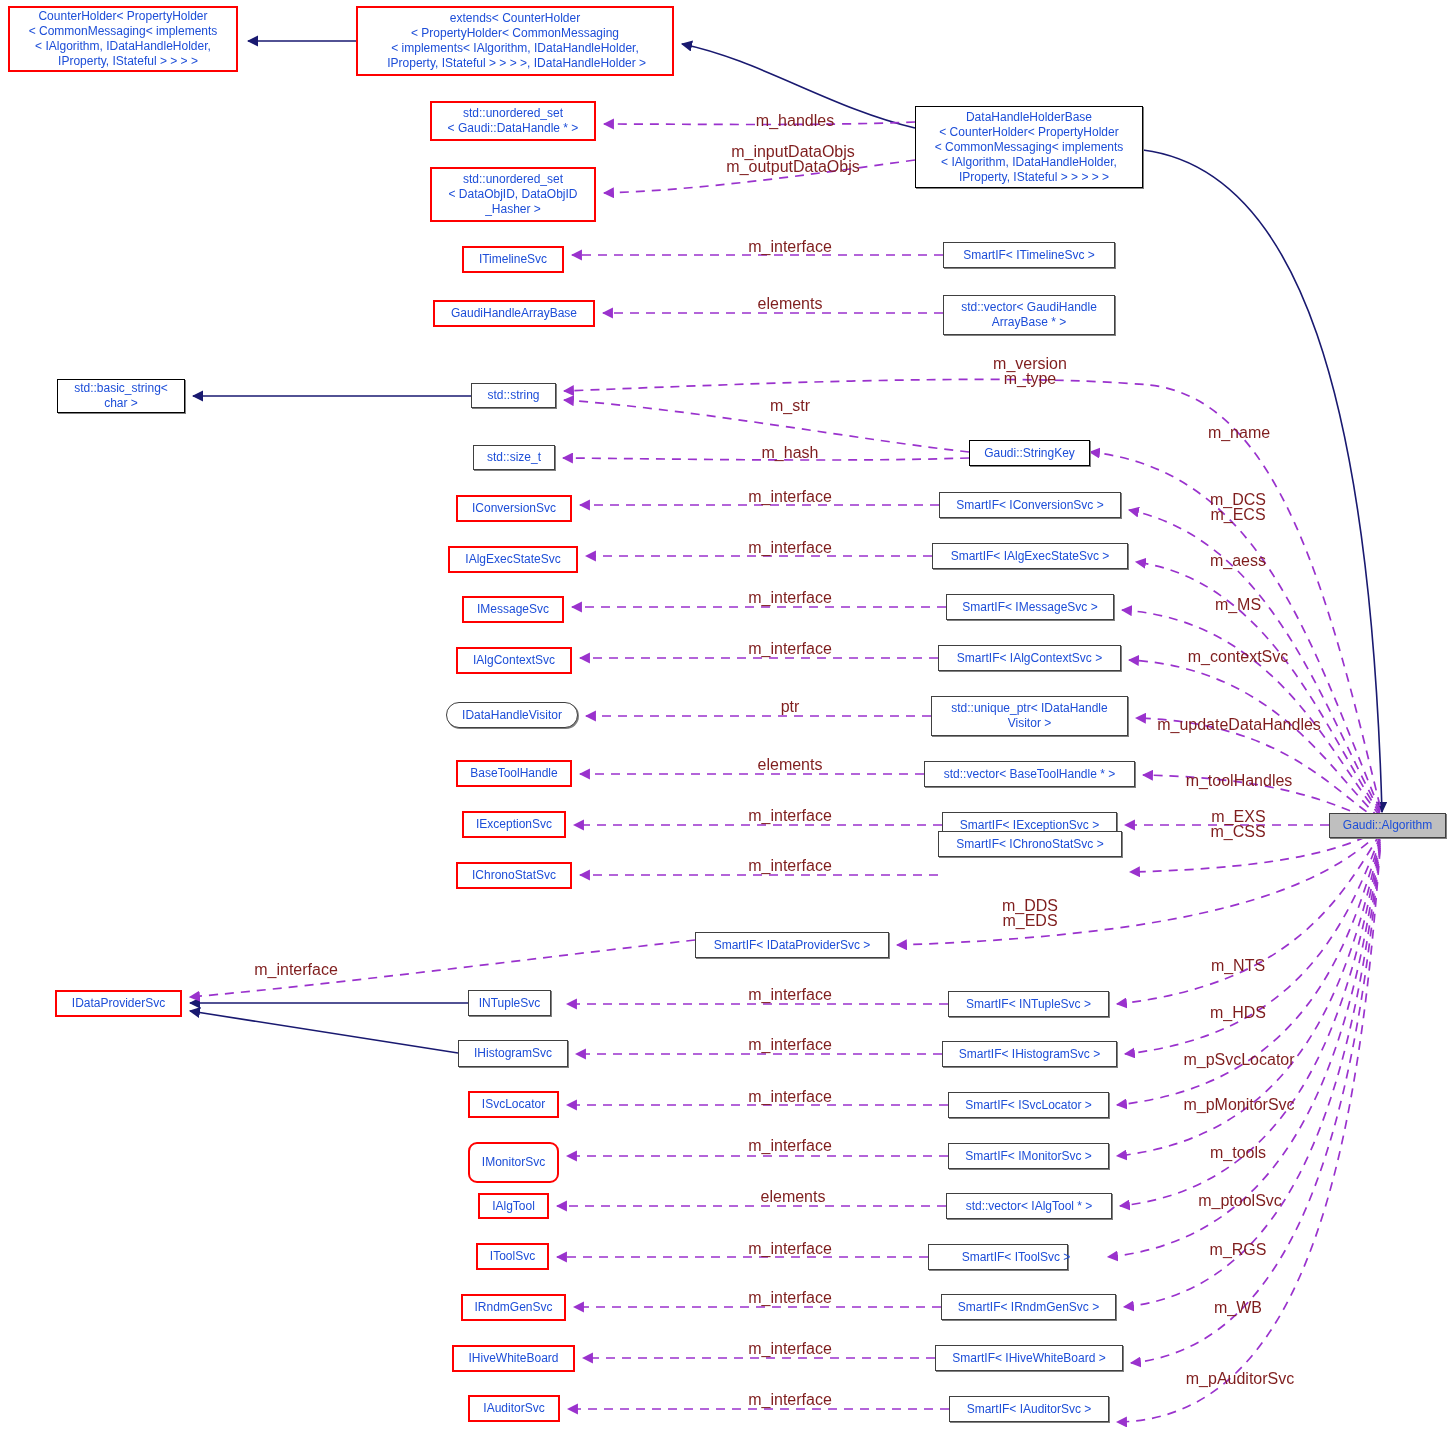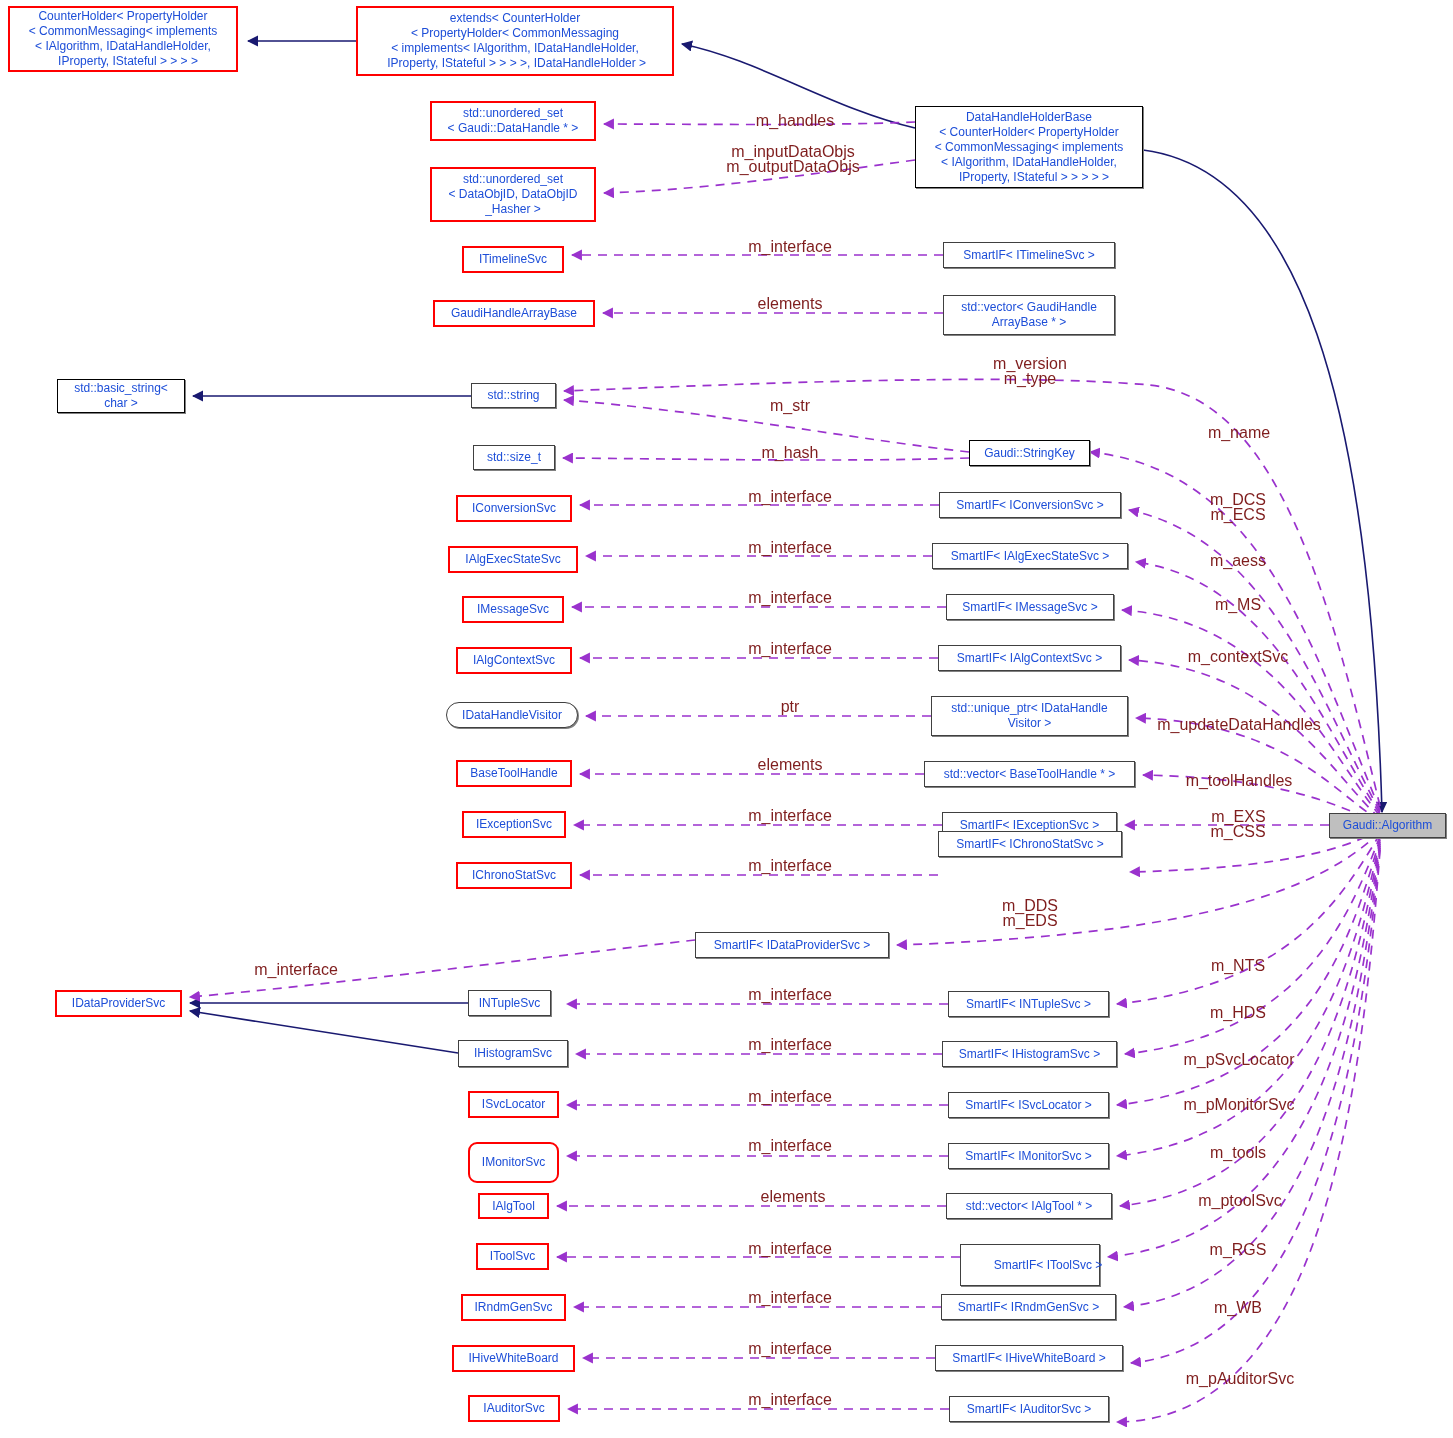--- a/index.html
+++ b/index.html
@@ -196,21 +196,21 @@
 Visitor &gt;</div>
       <div class="node gray" style="left: 924px; top: 761px; width: 211px; height: 26px;">std::vector&lt; BaseToolHandle * &gt;</div>
       <div class="node gray" style="left: 942px; top: 812px; width: 175px; height: 26px;">SmartIF&lt; IExceptionSvc &gt;</div>
       <div class="node gray" style="left: 938px; top: 831px; width: 184px; height: 26px;">SmartIF&lt; IChronoStatSvc &gt;</div>
       <div class="node gray" style="left: 695px; top: 932px; width: 194px; height: 26px;">SmartIF&lt; IDataProviderSvc &gt;</div>
       <div class="node gray" style="left: 948px; top: 991px; width: 161px; height: 26px;">SmartIF&lt; INTupleSvc &gt;</div>
       <div class="node gray" style="left: 942px; top: 1041px; width: 175px; height: 26px;">SmartIF&lt; IHistogramSvc &gt;</div>
       <div class="node gray" style="left: 948px; top: 1092px; width: 161px; height: 26px;">SmartIF&lt; ISvcLocator &gt;</div>
       <div class="node gray" style="left: 948px; top: 1143px; width: 161px; height: 26px;">SmartIF&lt; IMonitorSvc &gt;</div>
       <div class="node gray" style="left: 946px; top: 1193px; width: 166px; height: 26px;">std::vector&lt; IAlgTool * &gt;</div>
-      <div class="node gray" style="left: 960px; top: 1244px; width: 140px; height: 42px; padding-left: 40px;">SmartIF&lt; IToolSvc &gt;</div>
+      <div class="node gray" style="left: 928px; top: 1244px; width: 140px; height: 26px; padding-left: 40px;">SmartIF&lt; IToolSvc &gt;</div>
       <div class="node gray" style="left: 941px; top: 1294px; width: 175px; height: 26px;">SmartIF&lt; IRndmGenSvc &gt;</div>
       <div class="node gray" style="left: 935px; top: 1345px; width: 188px; height: 26px;">SmartIF&lt; IHiveWhiteBoard &gt;</div>
       <div class="node gray" style="left: 949px; top: 1396px; width: 160px; height: 26px;">SmartIF&lt; IAuditorSvc &gt;</div>
       <div class="node filled" style="left: 1329px; top: 813px; width: 117px; height: 25px;">Gaudi::Algorithm</div>
     </div>
   <div id="labels-layer">
       <div class="edgelabel" style="left: 795px; top: 114px;">m_handles</div>
       <div class="edgelabel" style="left: 793px; top: 145px;">m_inputDataObjs
 m_outputDataObjs</div>
       <div class="edgelabel" style="left: 790px; top: 240px;">m_interface</div>

